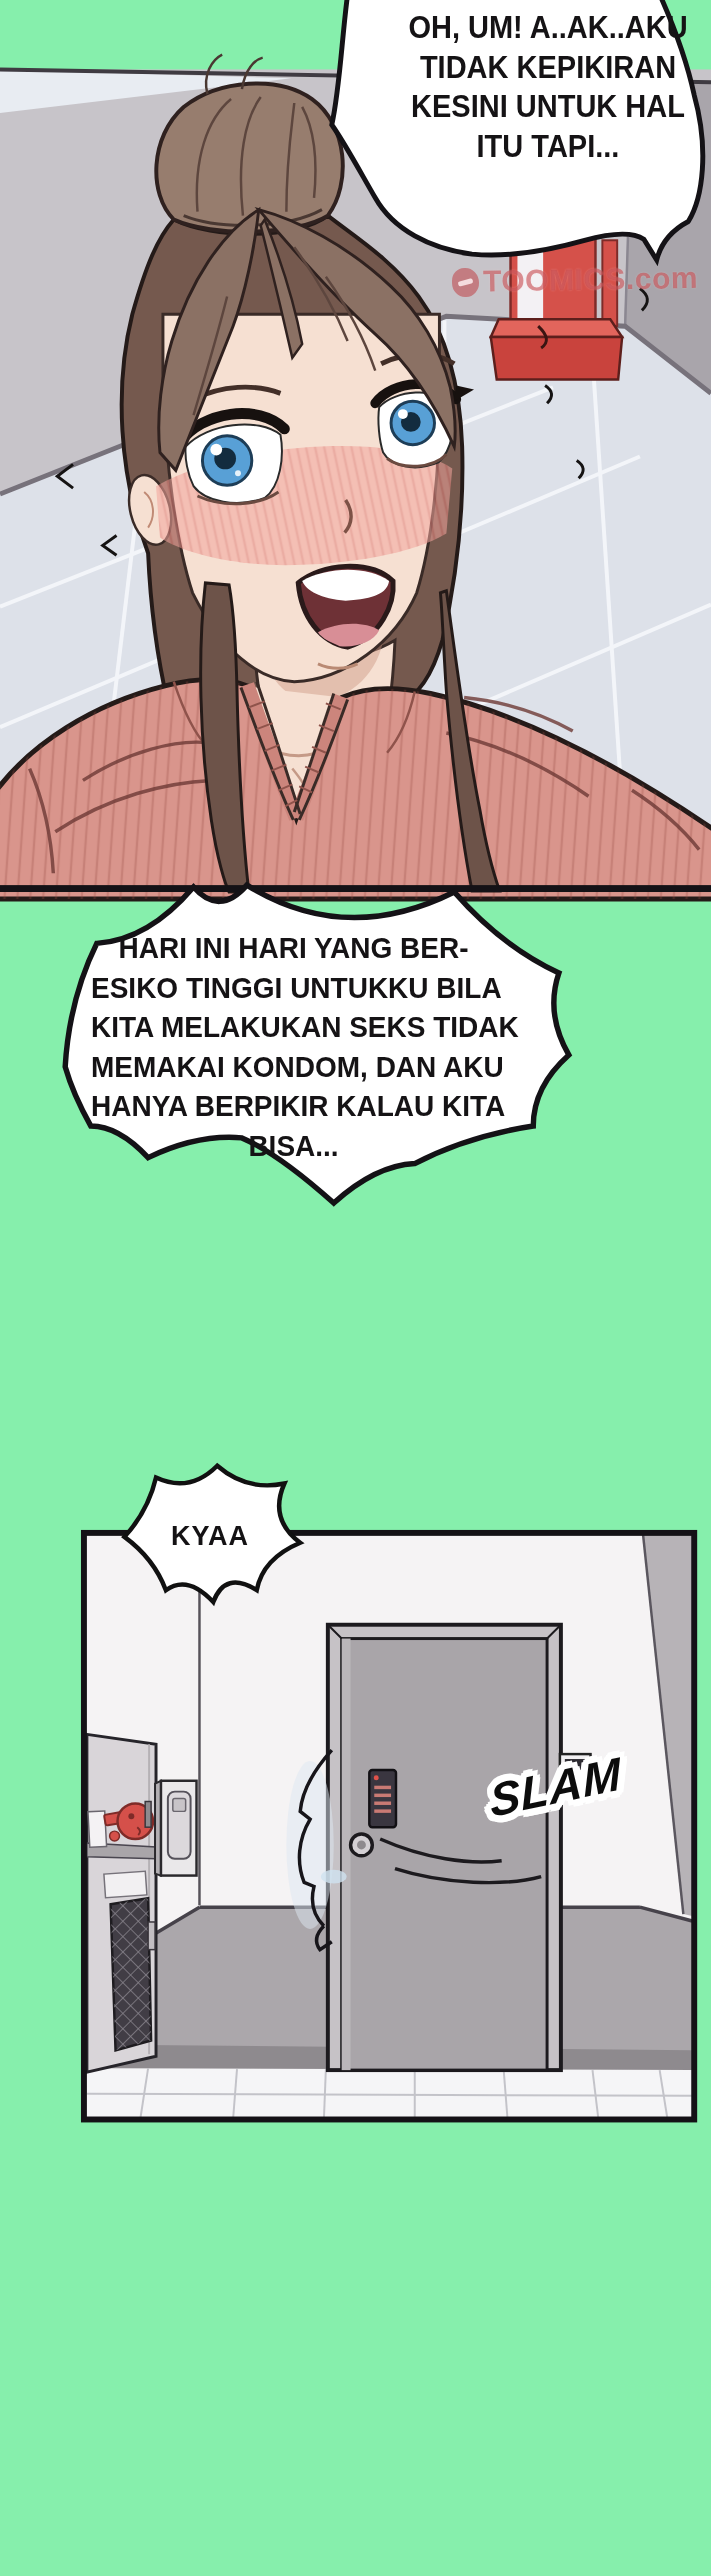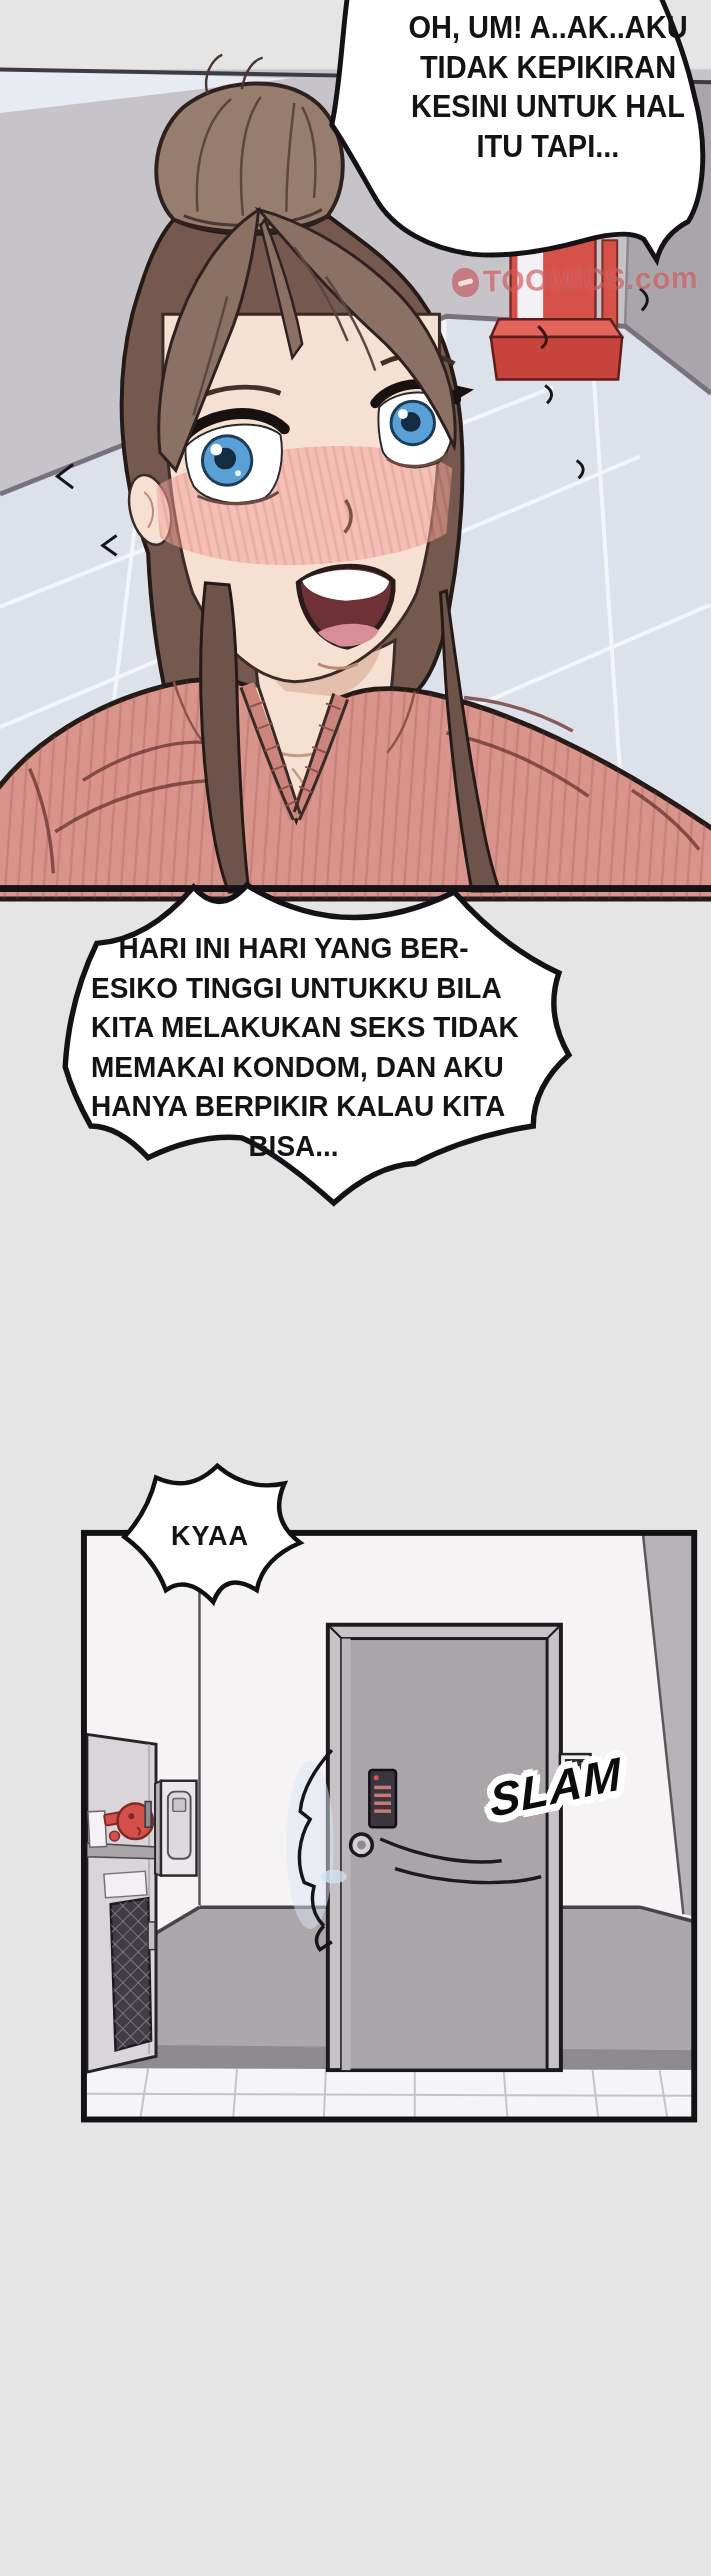--- a/index.html
+++ b/index.html
@@ -1,16 +1,16 @@
 <!DOCTYPE html>
 <html><head>
 <meta charset="utf-8">
 <style>
   html,body{margin:0;padding:0;background:#ffffff;}
-  .page{position:relative;width:711px;height:2576px;background:#e5e5e5;overflow:hidden;
+  .page{position:relative;width:711px;height:2576px;background:#86efac;overflow:hidden;
         font-family:"Liberation Sans",sans-serif;}
   .art{position:absolute;left:0;top:0;}
   .btxt{position:absolute;text-align:center;font-weight:700;color:#151315;
         font-size:29px;line-height:37px;letter-spacing:0px;
         transform:scaleY(1.07);transform-origin:top center;white-space:nowrap;}
   .btxt div{white-space:nowrap;}
   .kyaa{position:absolute;left:136px;top:1521px;width:148px;text-align:center;
         font-weight:700;font-size:27px;color:#141214;letter-spacing:1px;
         transform:scaleY(1.05);}
   .slam{position:absolute;left:490px;top:1774px;font-weight:700;font-style:italic;

